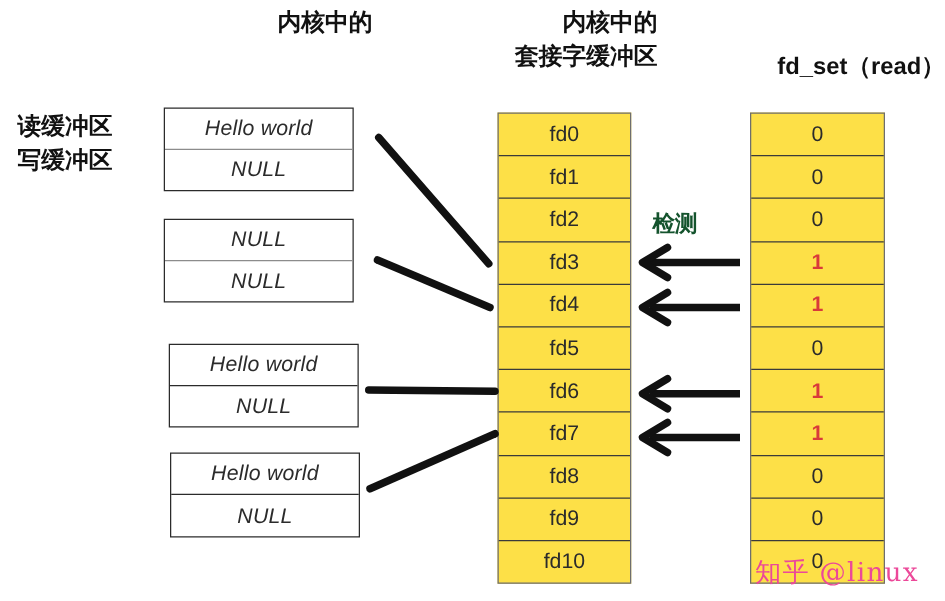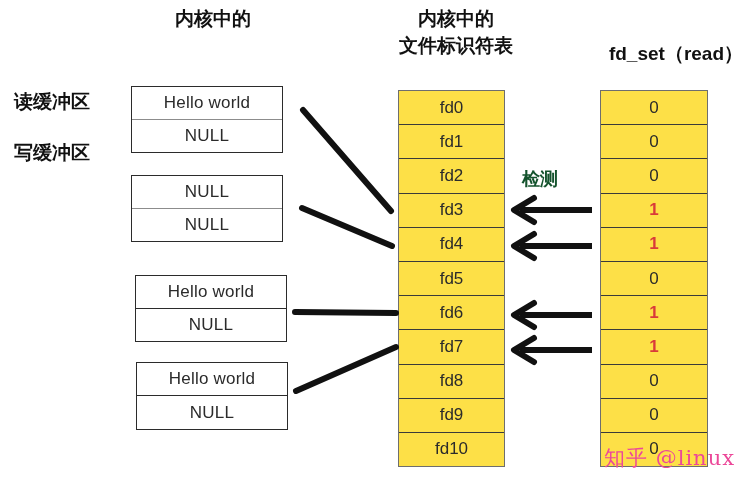--- a/index.html
+++ b/index.html
@@ -9,21 +9,21 @@
     font-family:"Liberation Sans","DejaVu Sans",sans-serif;
     position:relative;
     overflow:hidden;
     color:#1a1a1a;
   }
   #stage{position:absolute;left:0;top:0;width:756px;height:481px;}
 
   
   .col-head{
     position:absolute;
-    text-align:center;
+    text-align:right;
     font-size:19px;
     font-weight:700;
     line-height:27px;
     color:#111;
     white-space:nowrap;
   }
   .side-label{
     position:absolute;
     font-size:19px;
     font-weight:700;
@@ -31,20 +31,21 @@
     color:#111;
     white-space:nowrap;
   }
 
   
   .buf-box{
     position:absolute;
     border:1.6px solid #2b2b2b;
     box-sizing:border-box;
     background:#fff;
+    font-style:italic;
   }
   .buf-cell{
     height:50%;
     box-sizing:border-box;
     display:flex;
     align-items:center;
     justify-content:center;
     font-size:17px;
     color:#2b2b2b;
     letter-spacing:.2px;
@@ -101,29 +102,29 @@
 <body>
 
 <div id="stage">
 
   <div class="col-head" style="left:128px;top:5px;width:170px;">
     <div>内核中的</div>
   </div>
 
   <div class="col-head" style="left:386px;top:5px;width:140px;">
     <div>内核中的</div>
-    <div>文件标识符表</div>
+    <div>套接字缓冲区</div>
   </div>
 
   <div class="col-head" style="left:596px;top:40px;width:160px;">
     <div>fd_set（read）</div>
   </div>
 
   <div class="side-label" style="left:14px;top:89px;">读缓冲区</div>
-  <div class="side-label" style="left:14px;top:140px;">写缓冲区</div>
+  <div class="side-label" style="left:14px;top:116px;">写缓冲区</div>
 
   <div class="buf-box" style="left:131px;top:86px;width:152px;height:67px;">
     <div class="buf-cell top">Hello world</div>
     <div class="buf-cell">NULL</div>
   </div>
 
   <div class="buf-box" style="left:131px;top:175px;width:152px;height:67px;">
     <div class="buf-cell top">NULL</div>
     <div class="buf-cell">NULL</div>
   </div>

